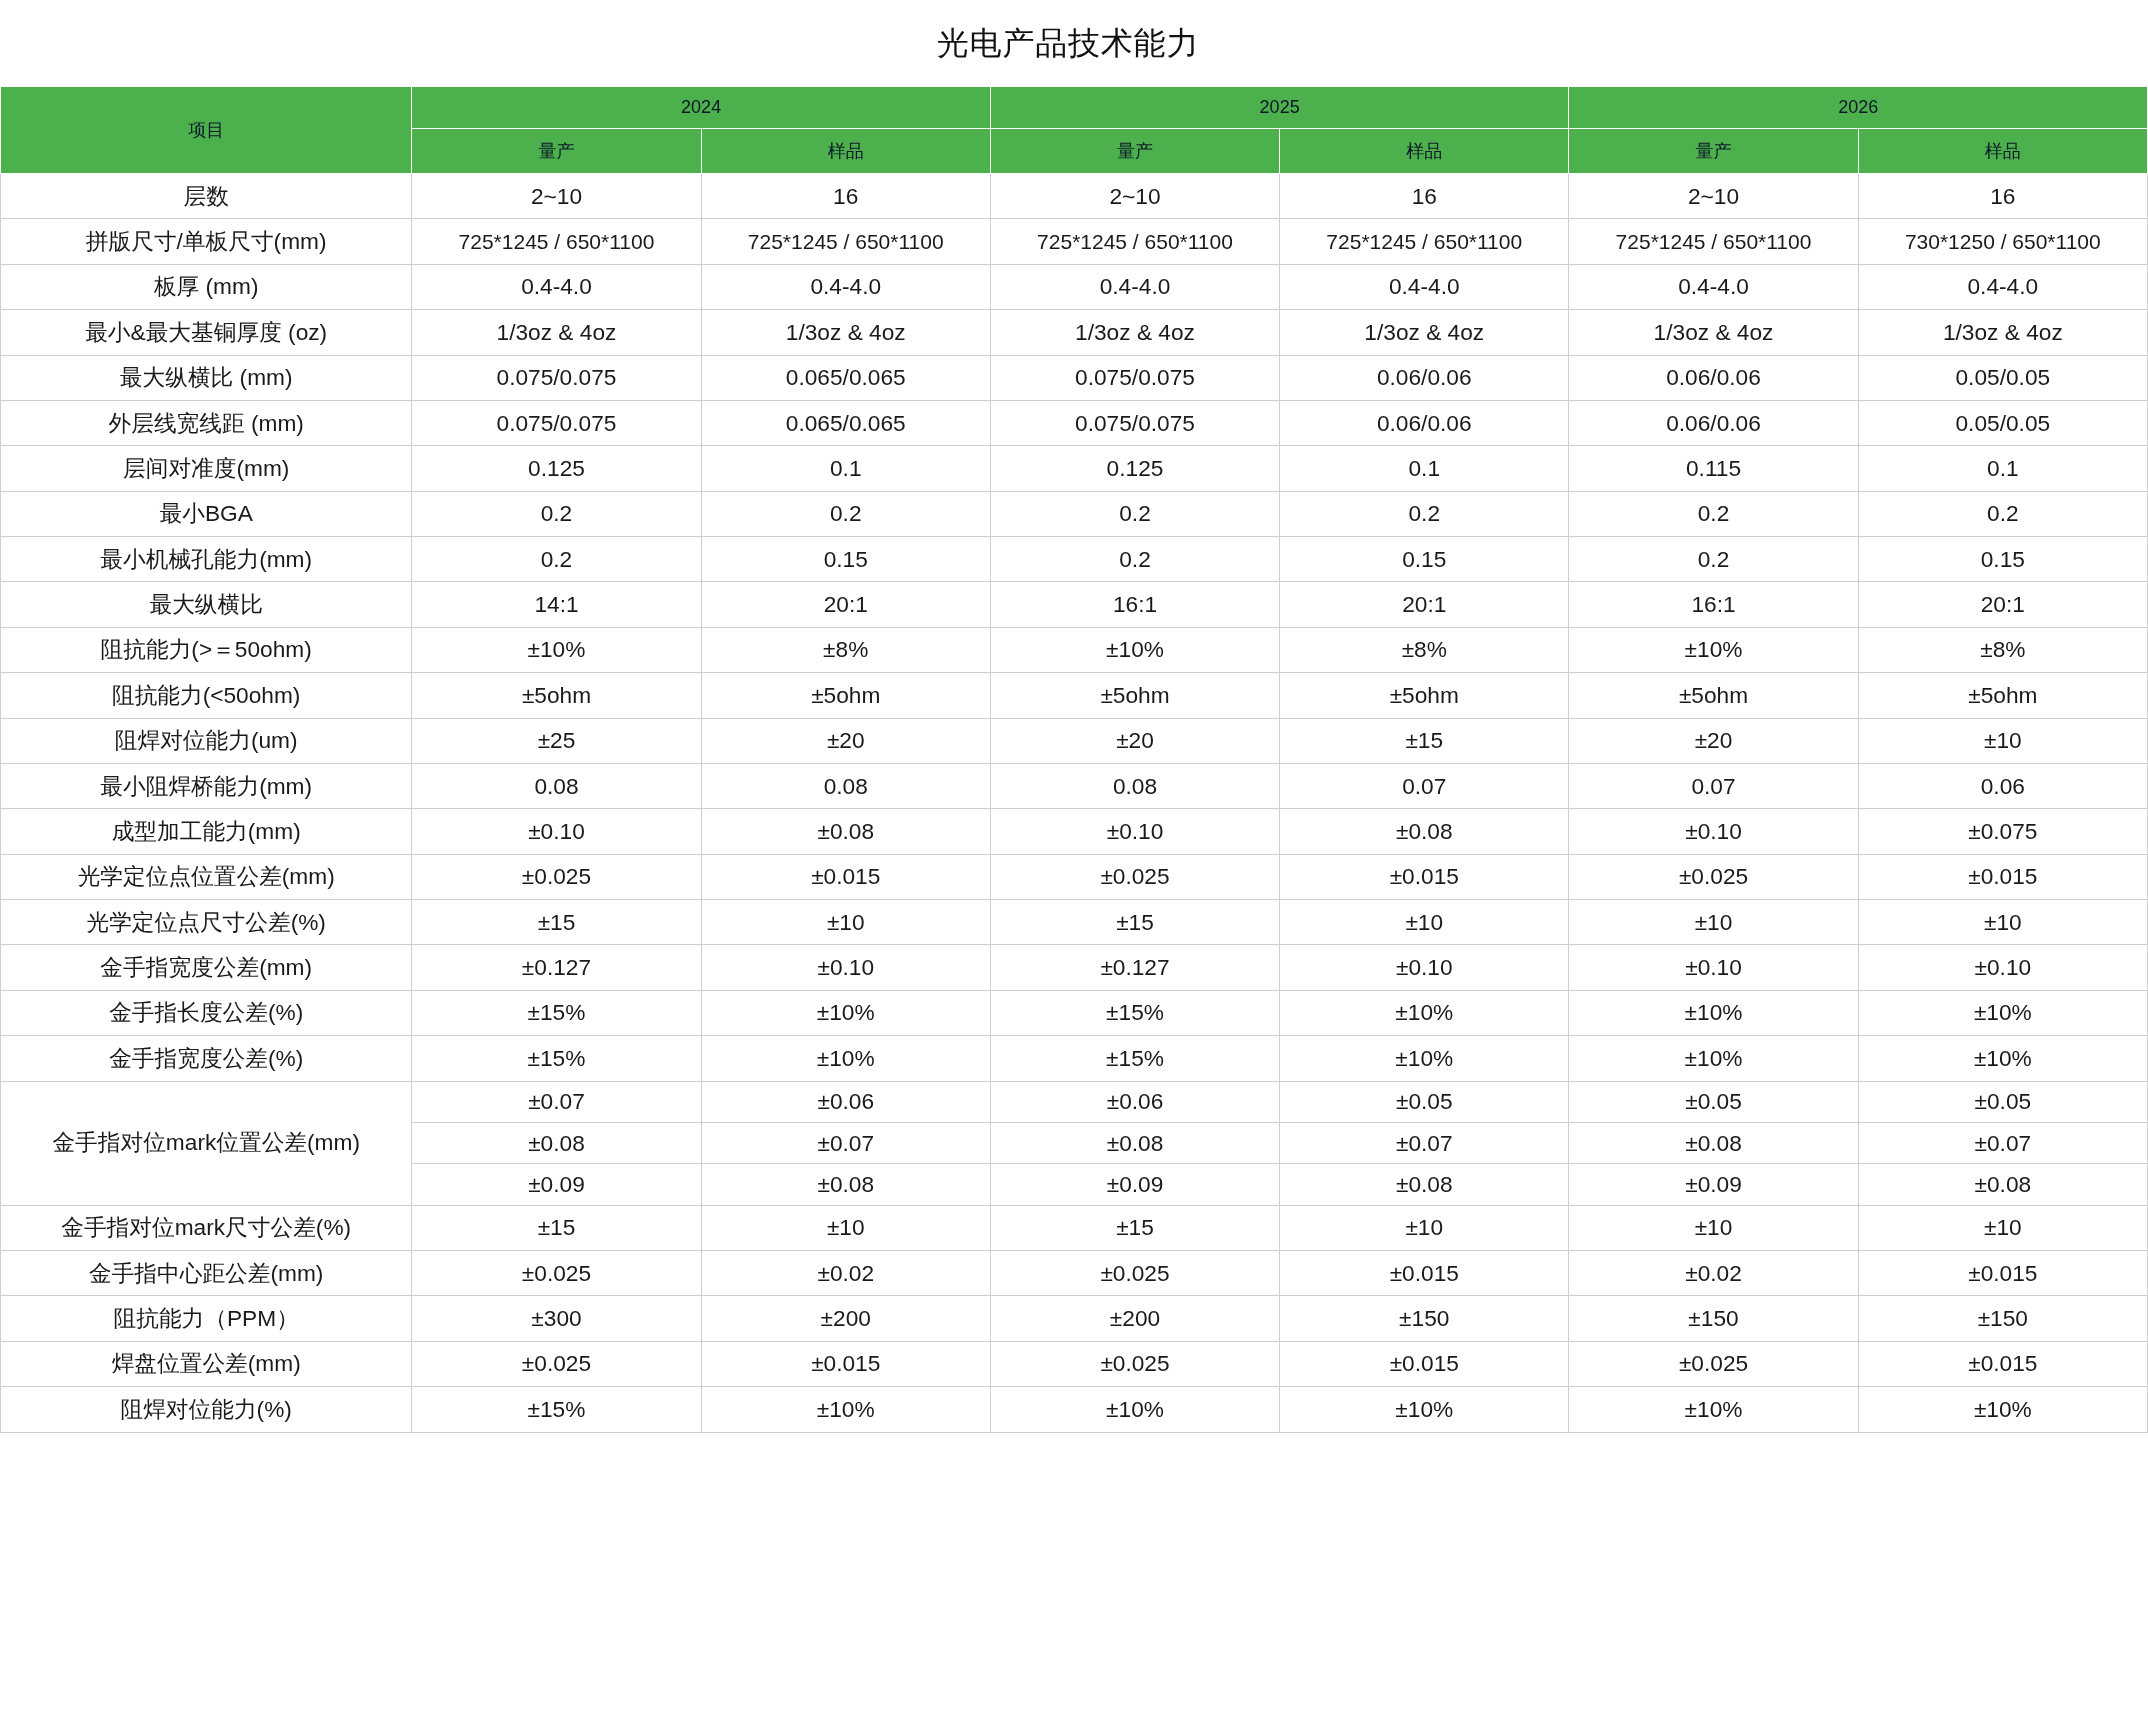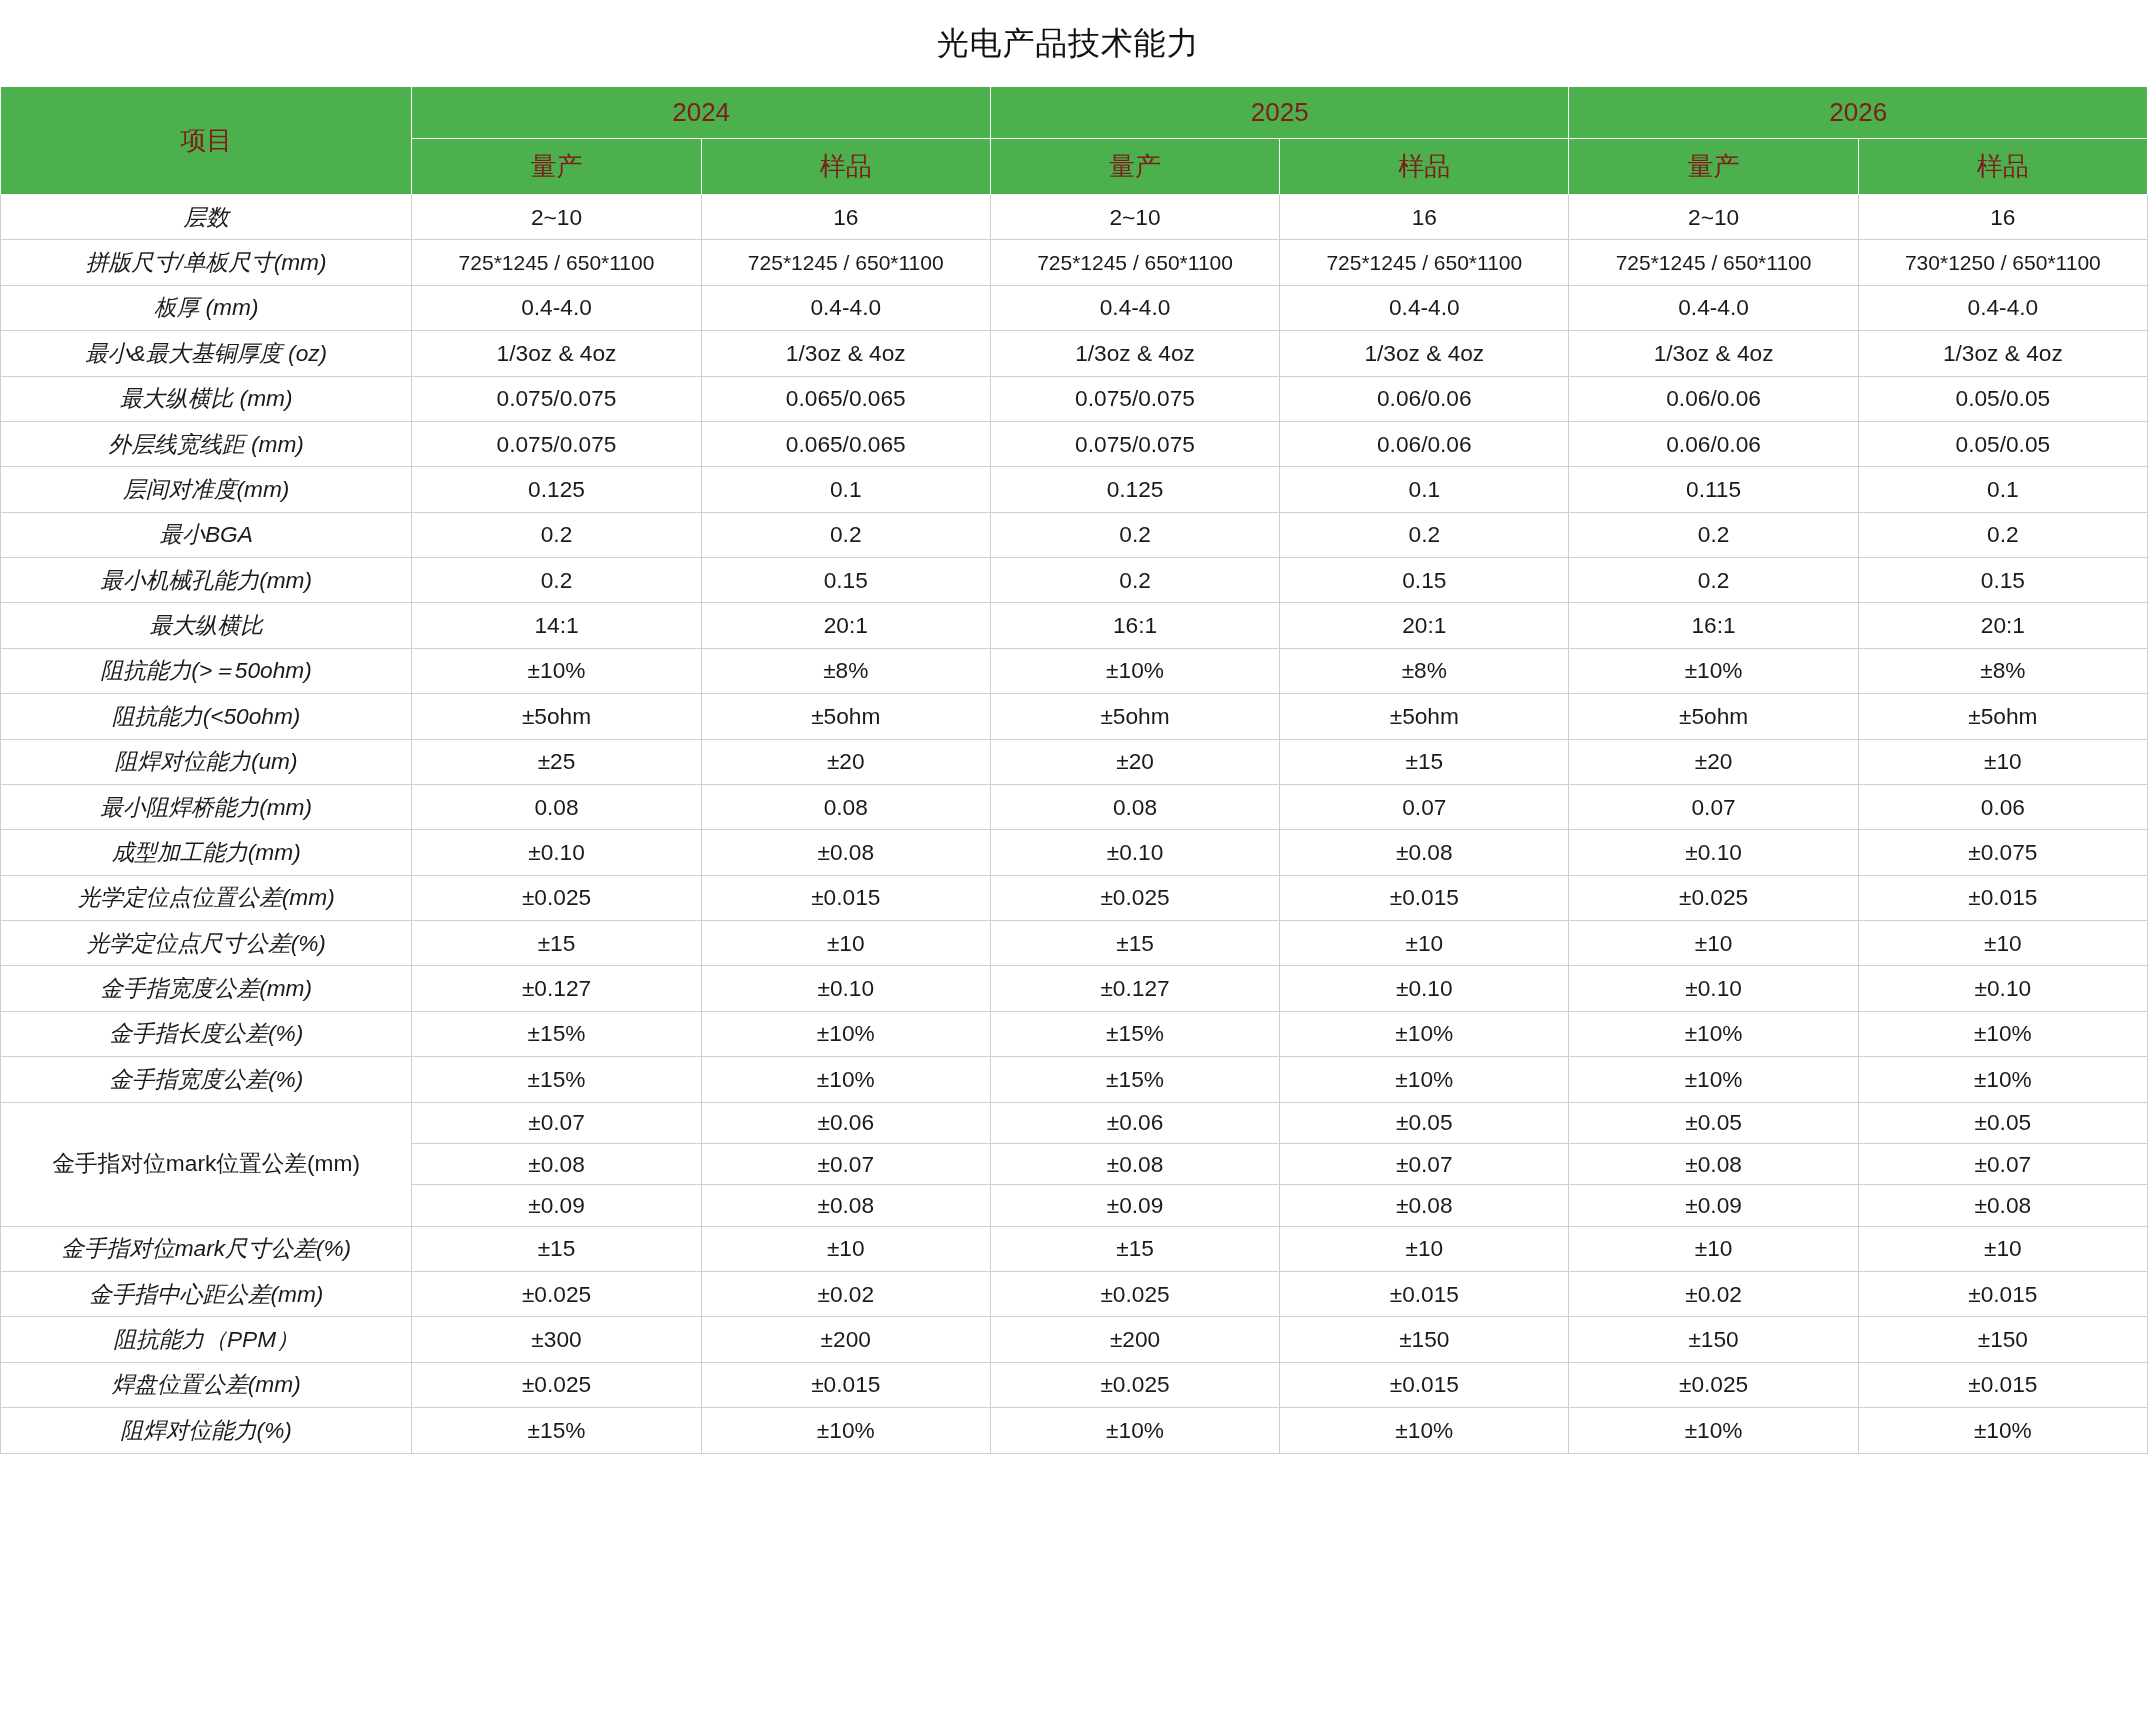--- a/index.html
+++ b/index.html
@@ -40,23 +40,23 @@
     vertical-align: middle;
     padding: 6.7px 3.4px;
     color: #1a1a1a;
     background: #ffffff;
     white-space: nowrap;
     overflow: hidden;
   }
   
   table.spec thead th {
     background: #4cb04c;
-    color: #7f1d1d;
+    color: #0f172a;
     border: 0.8px solid #ffffff;
-    font-size: 26px;
+    font-size: 18px;
     padding: 10px 3.4px;
   }
   th.item-head {
     font-size: 26px;
   }
   th.year-head {
     font-size: 26px;
   }
   th.sub-head {
     font-size: 24px;
@@ -65,21 +65,20 @@
   col.c-item { width: 411px; }
   col.c-sub  { width: 0px; }
   col.c-val  { width: 289px; }
 
   td.rowlabel {
     text-align: center;
     font-size: 22.7px;
     background: #ffffff;
     padding-left: 5px;
     padding-right: 5px;
-    font-style: italic;
   }
   td.rowlabel-left {
     text-align: left;
     padding-left: 11.7px;
     font-size: 22.7px;
     line-height: 1.2;
     white-space: normal;
   }
   td.subrowlabel {
     text-align: center;

